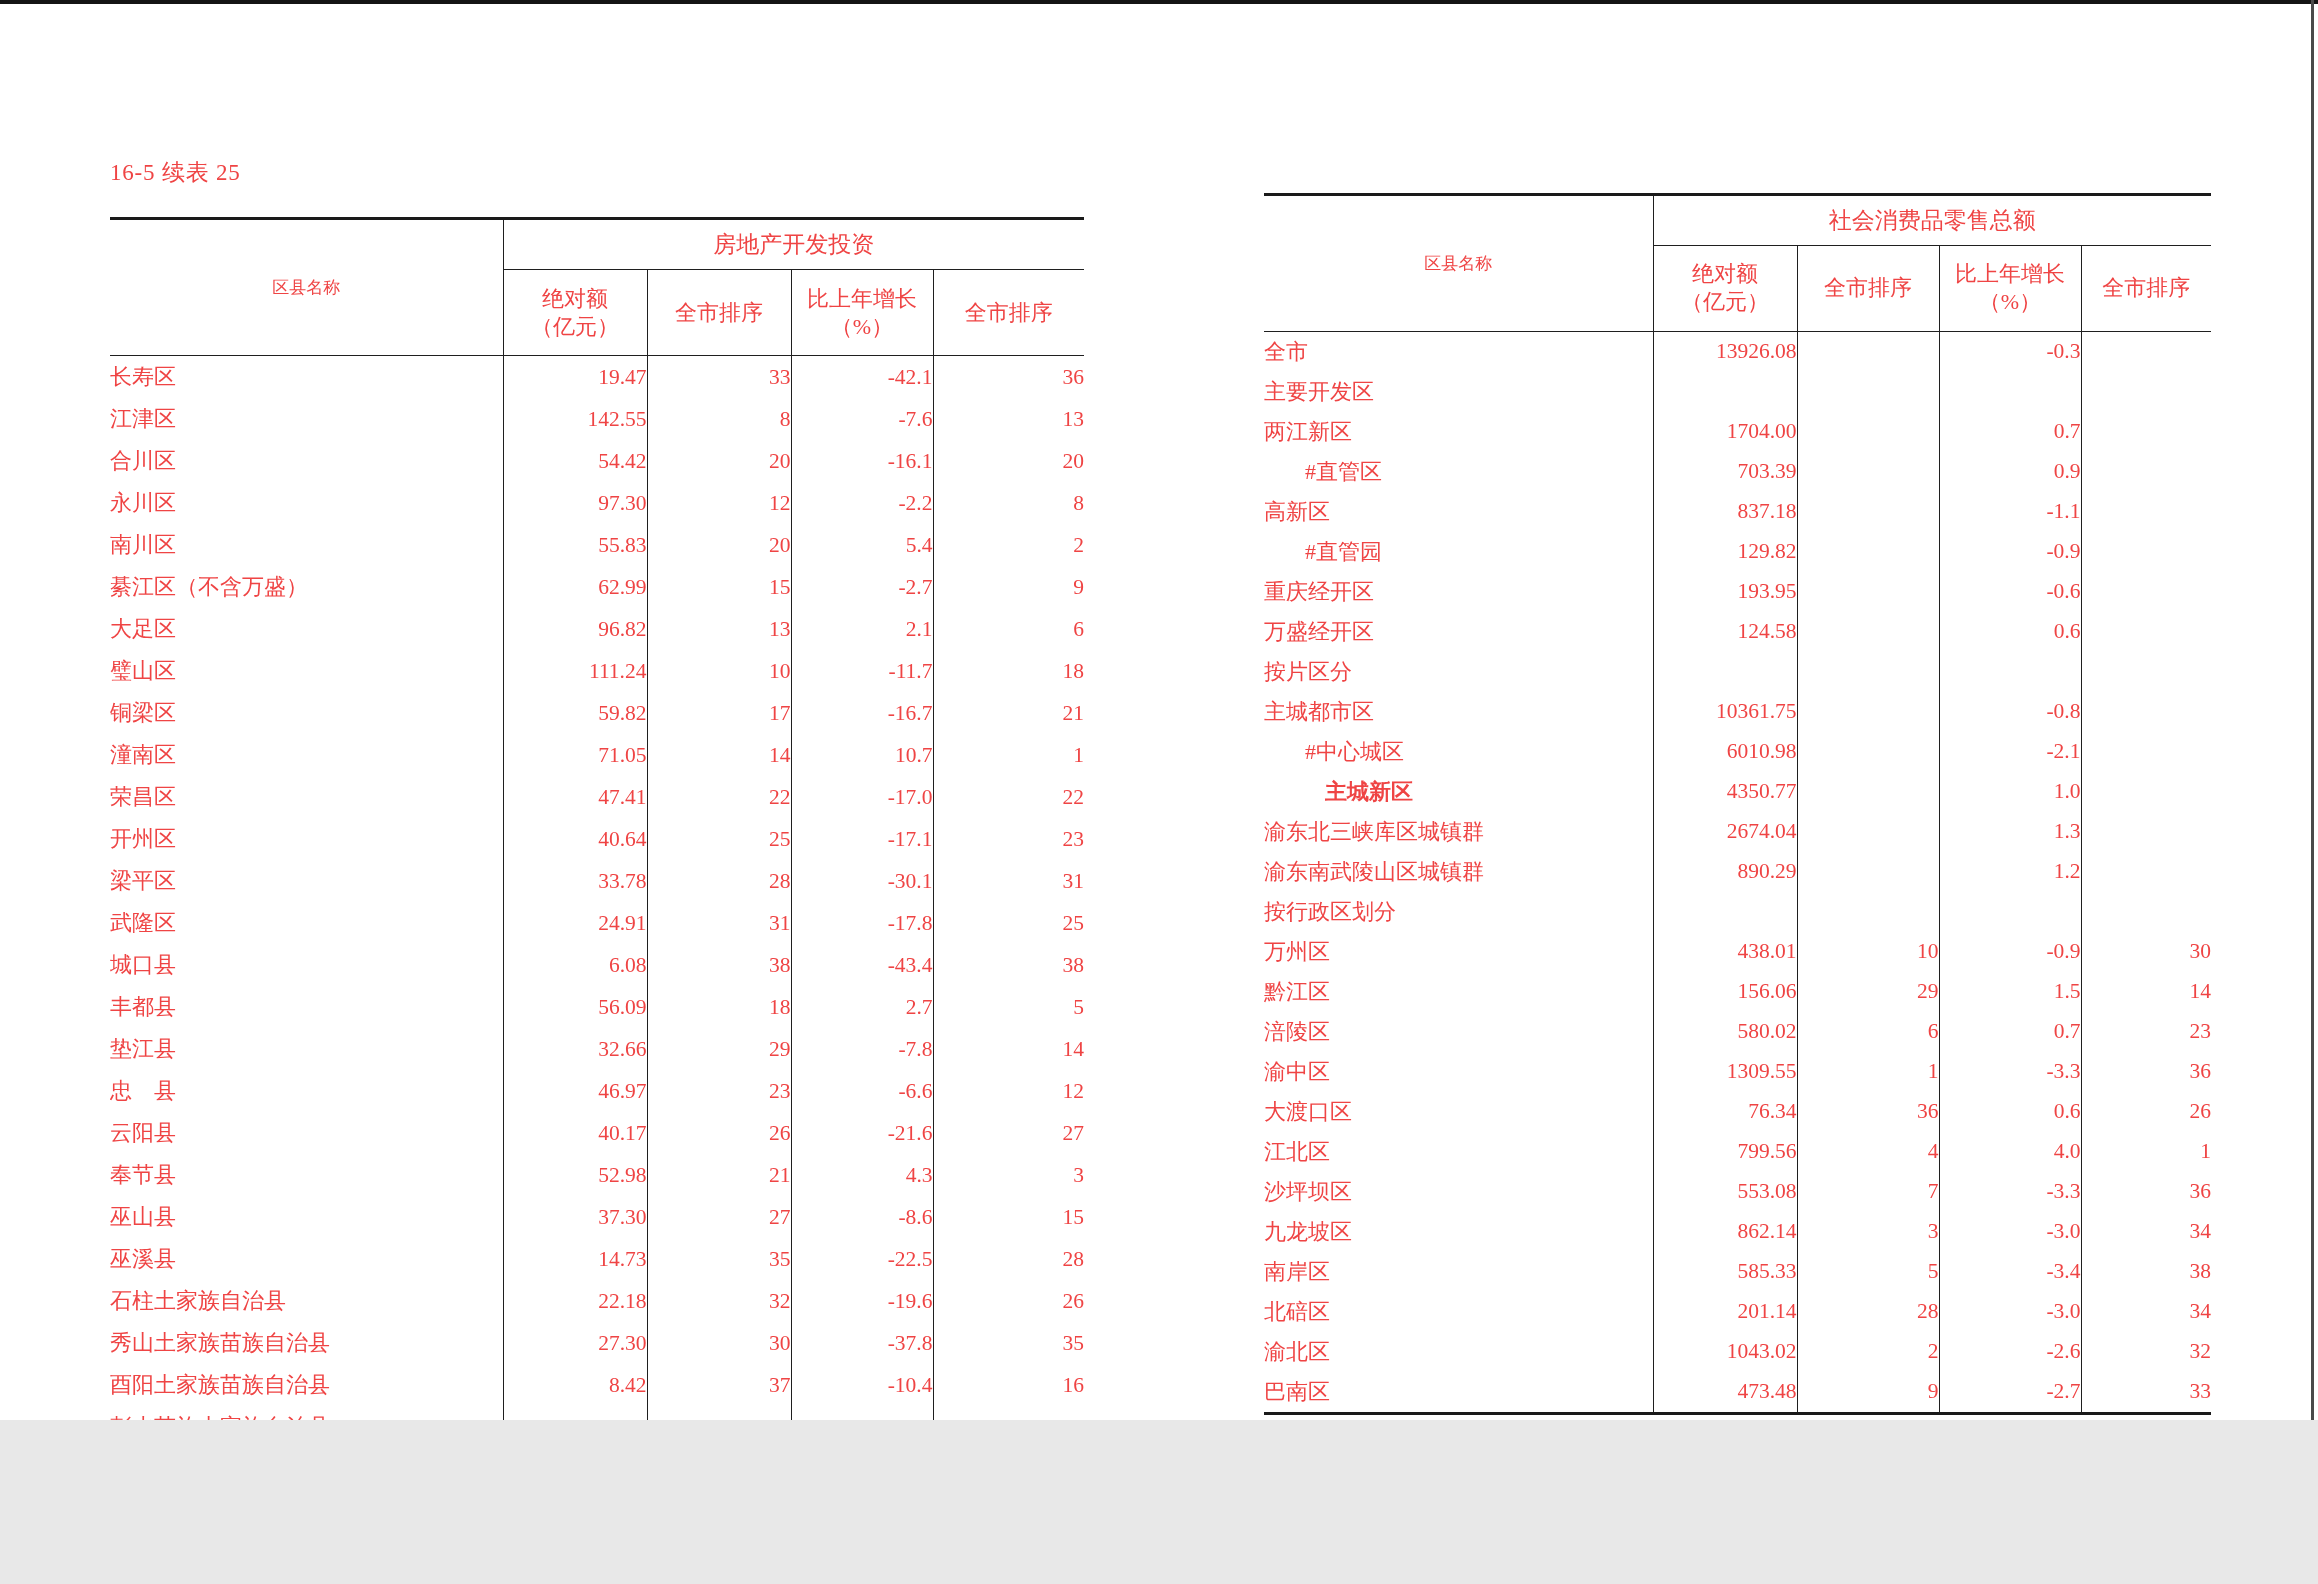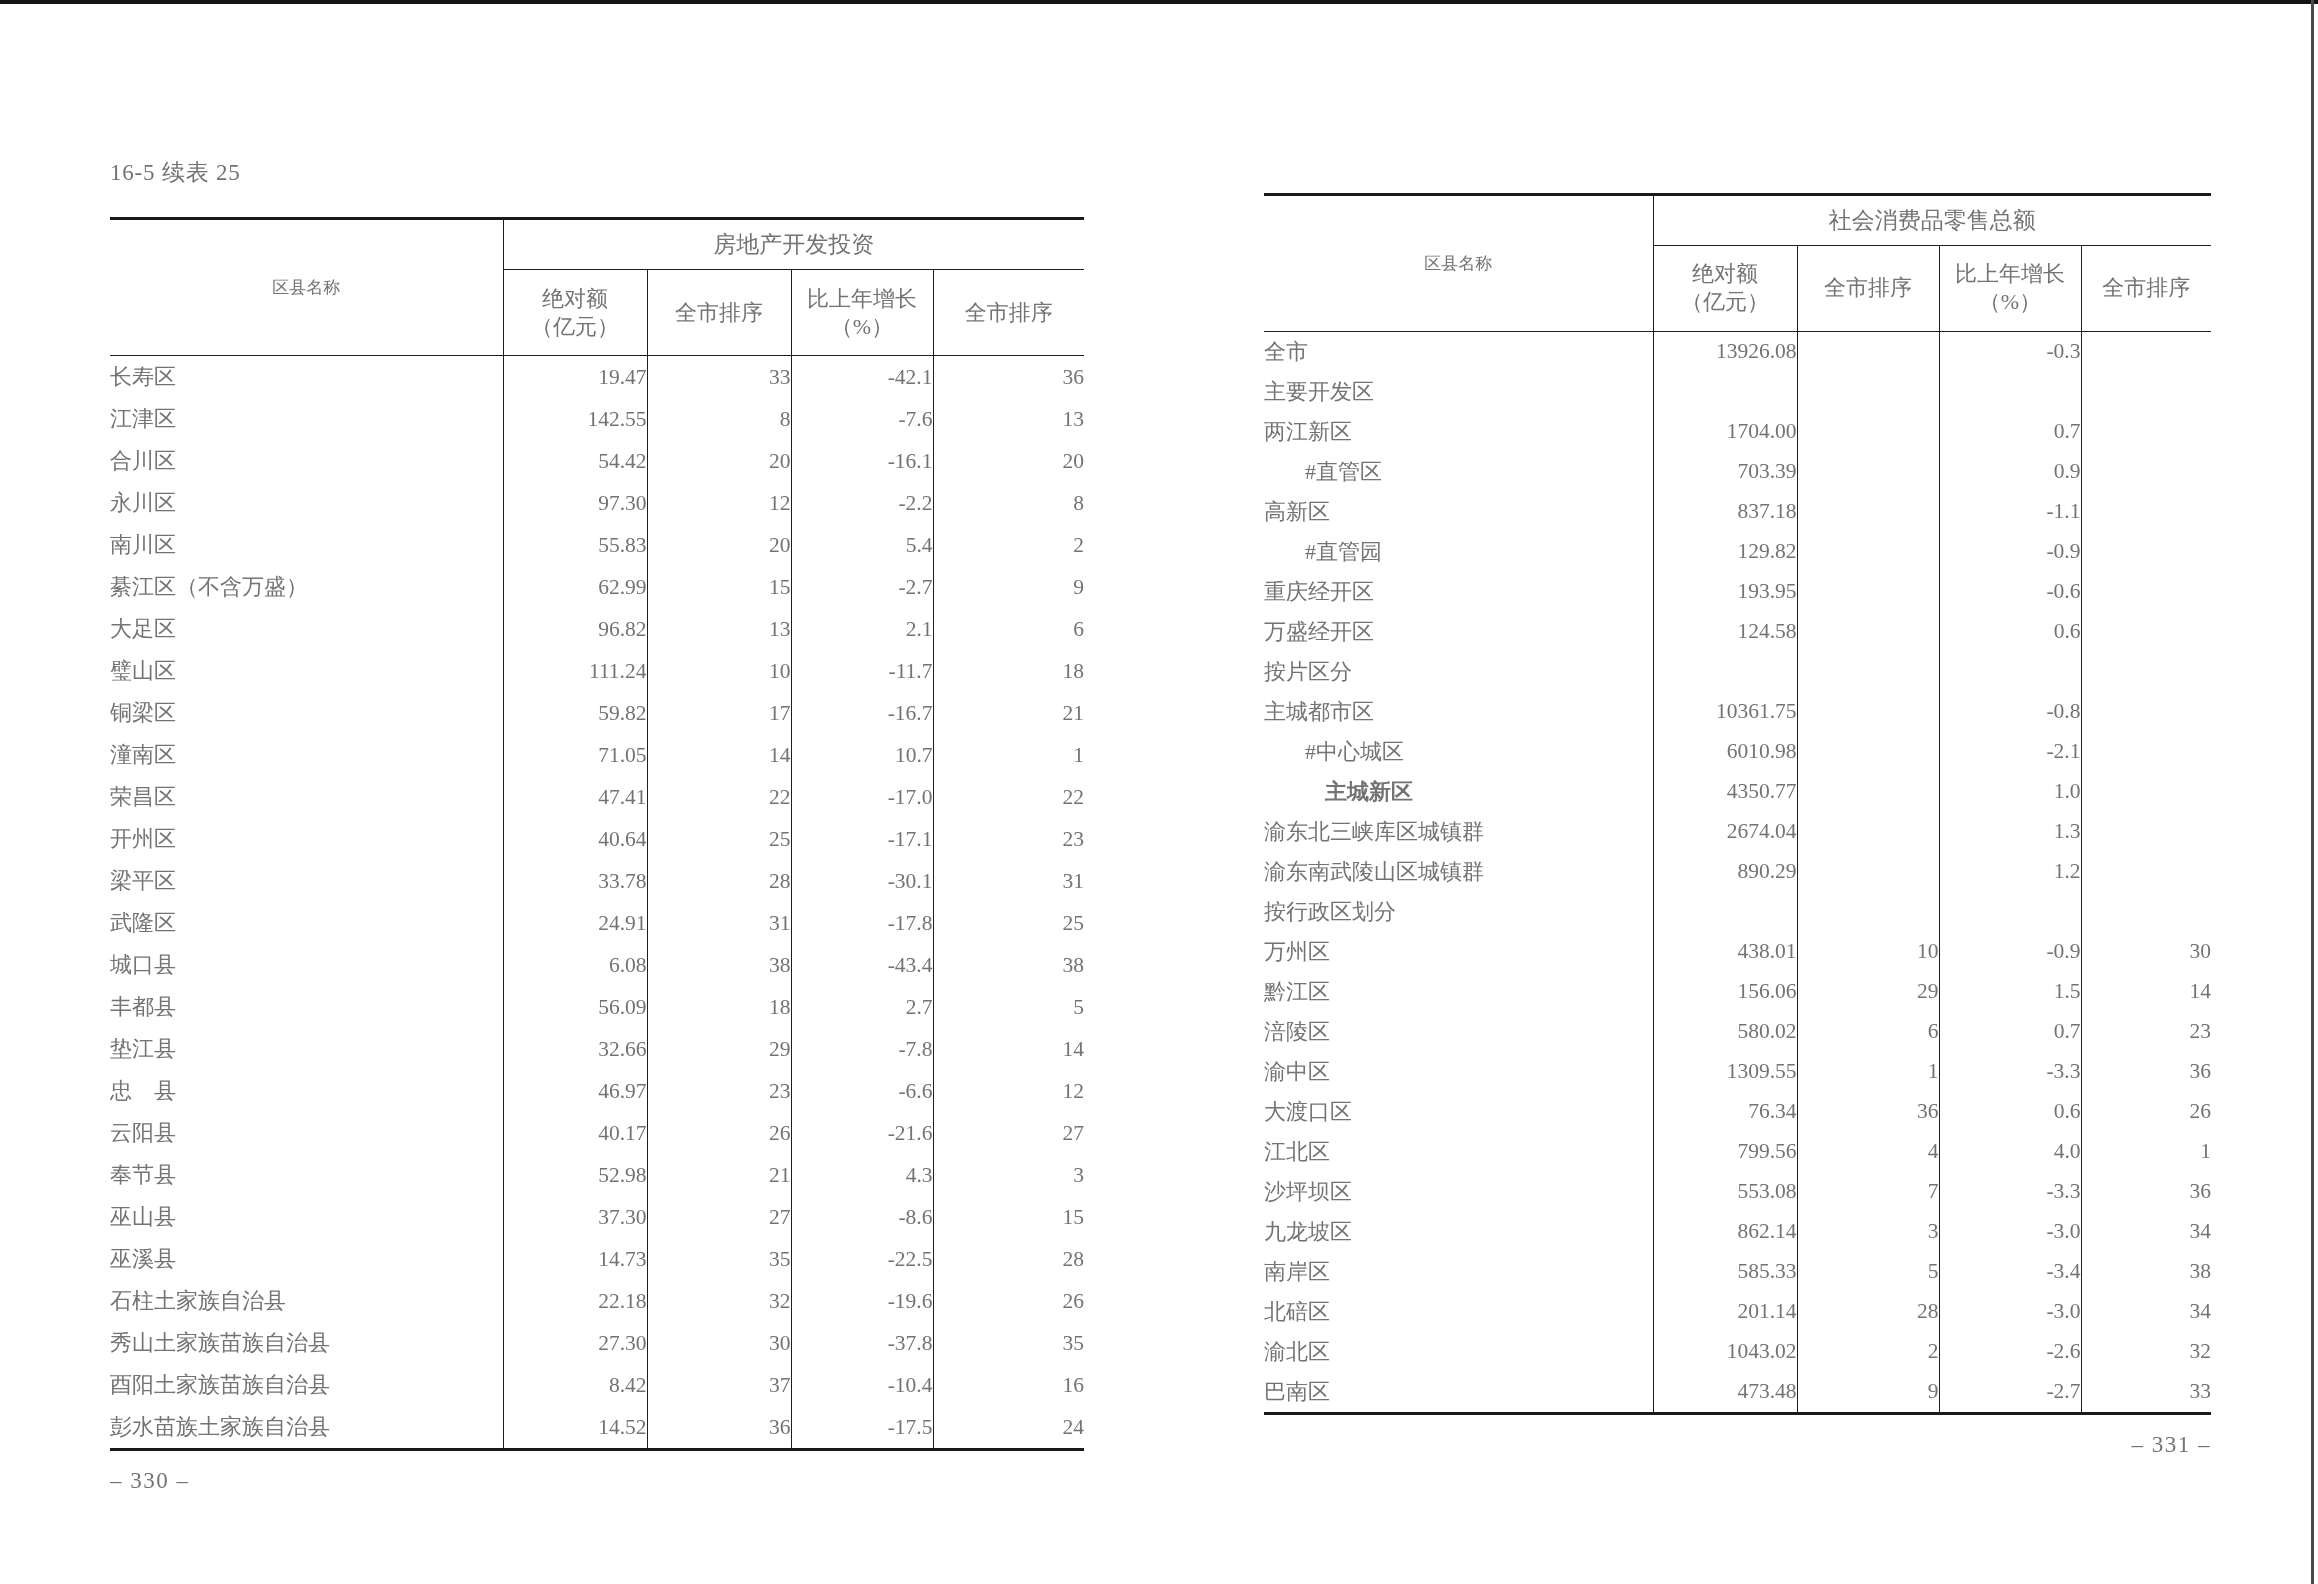--- a/index.html
+++ b/index.html
@@ -1,22 +1,22 @@
 <!DOCTYPE html>
 <html style="font-size:12.3px"><head>
 <meta charset="utf-8">
 <style>
   html,body{margin:0;padding:0;background:#e8e8e8;}
   #canvas{
     position:relative;
-    width:2319px;height:1584px;
+    width:2319px;height:1420px;
     background:#ffffff;
     overflow:hidden;
     font-family:"Liberation Serif","DejaVu Serif",serif;
-    color:#737373;
+    color:#ef4444;
   }
   
   .scan-strip-top{position:absolute;left:0;top:0;width:2319px;height:3.8px;background:#141414;}
   .scan-line-right{position:absolute;top:0;right:4.6px;width:3.1px;height:1584px;background:#4a4a4a;}
 
   .page{position:absolute;top:161px;}
   .page-left{left:110px;width:974px;}
   .page-right{left:1264px;width:947px;}
 
   .table-label{

